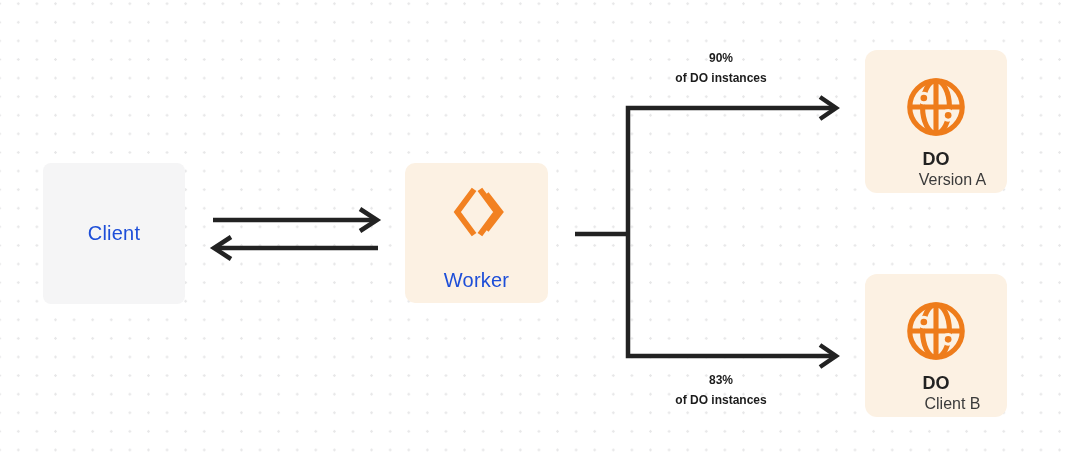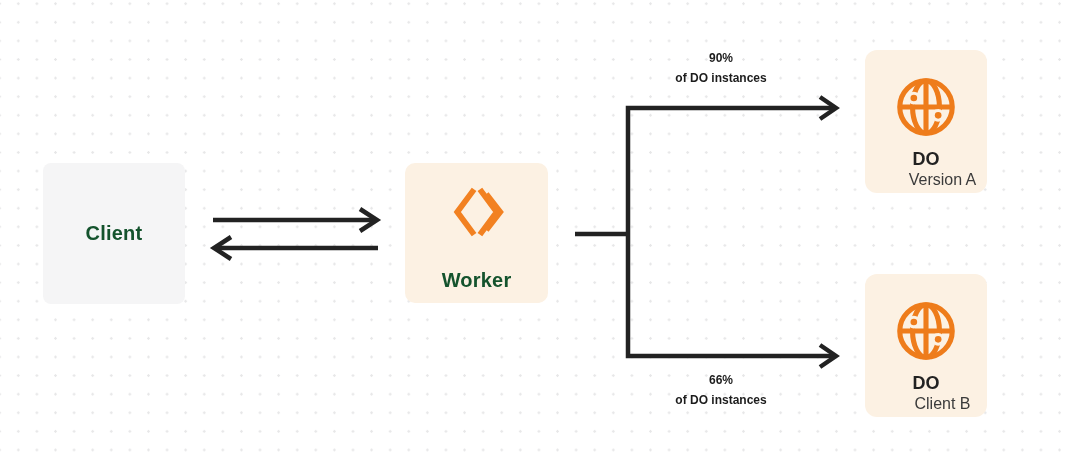--- a/index.html
+++ b/index.html
@@ -41,31 +41,31 @@
   .node-worker {
     left: 405px; top: 163px;
     width: 143px; height: 140px;
     background: #fcf1e3;
     border-radius: 10px;
     gap: 26px;
     padding-top: 6px;
   }
   .node-do {
     left: 865px;
-    width: 122px; height: 143px;
+    width: 142px; height: 143px;
     background: #fcf1e3;
     border-radius: 12px;
     padding-top: 22px;
   }
   .node-do-a { top: 50px; }
   .node-do-b { top: 274px; }
   .node-label {
     font-size: 20px;
-    font-weight: 700;
-    color: #14532d;
+    font-weight: 400;
+    color: #1d4ed8;
     letter-spacing: 0.2px;
   }
   .do-title {
     font-size: 18px;
     font-weight: 700;
     color: #222222;
     margin-top: 10px;
     line-height: 20px;
   }
   .do-subtitle {
@@ -155,17 +155,17 @@
     <span class="do-title">DO</span>
     <span class="do-subtitle">Client B</span>
   </div>
 
   <div class="branch-caption caption-top">
     <div>90%</div>
     <div>of DO instances</div>
   </div>
 
   <div class="branch-caption caption-bottom">
-    <div>66%</div>
+    <div>83%</div>
     <div>of DO instances</div>
   </div>
 
 </div>
 
 </body></html>

